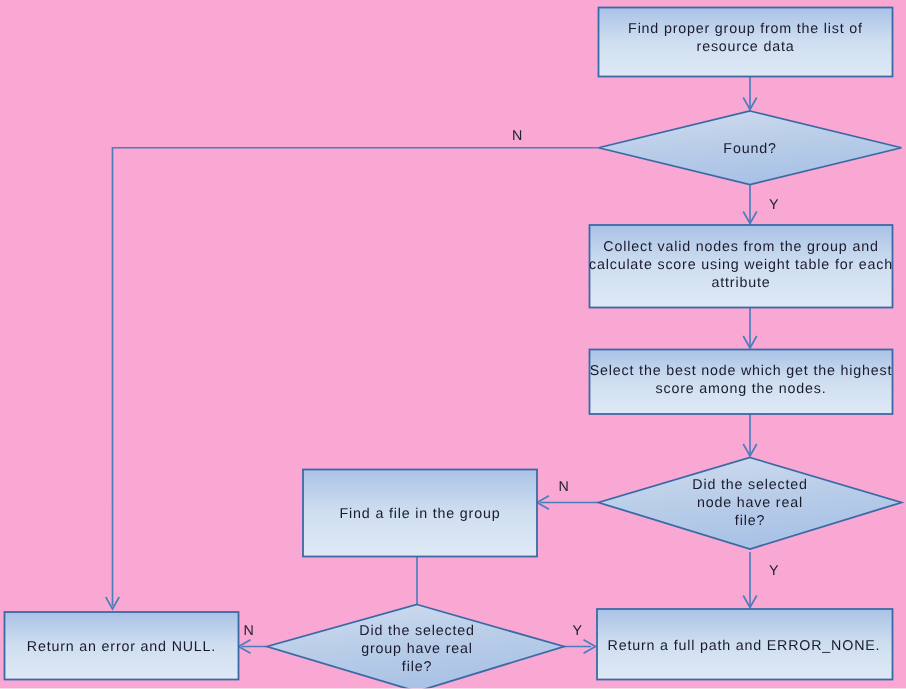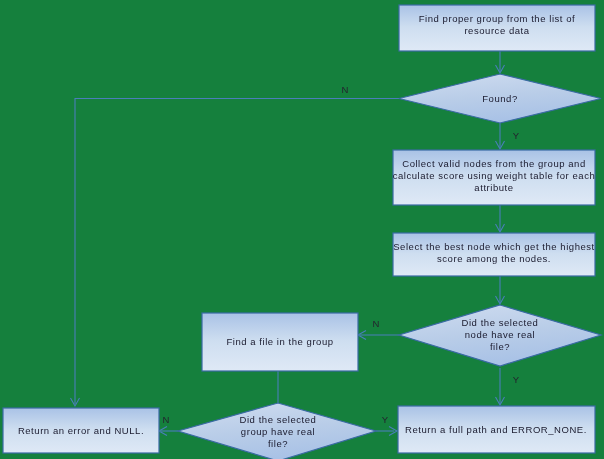--- a/index.html
+++ b/index.html
@@ -10,21 +10,21 @@
   body {
     width: 604px;
     height: 459px;
     overflow: hidden;
     font-family: "Liberation Sans", sans-serif;
   }
   #flowchart-canvas {
     position: relative;
     width: 604px;
     height: 459px;
-    background: #15803d;
+    background: #f9a8d4;
   }
   svg.fc {
     position: absolute;
     top: 0;
     left: 0;
     width: 604px;
     height: 459px;
   }
   .shape-label {
     font-family: "Liberation Sans", sans-serif;

